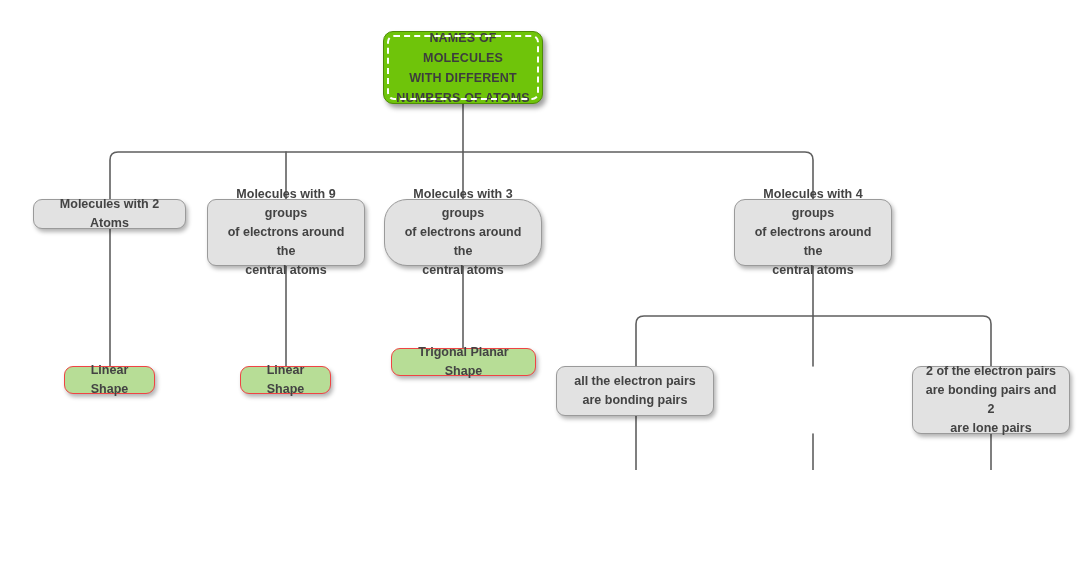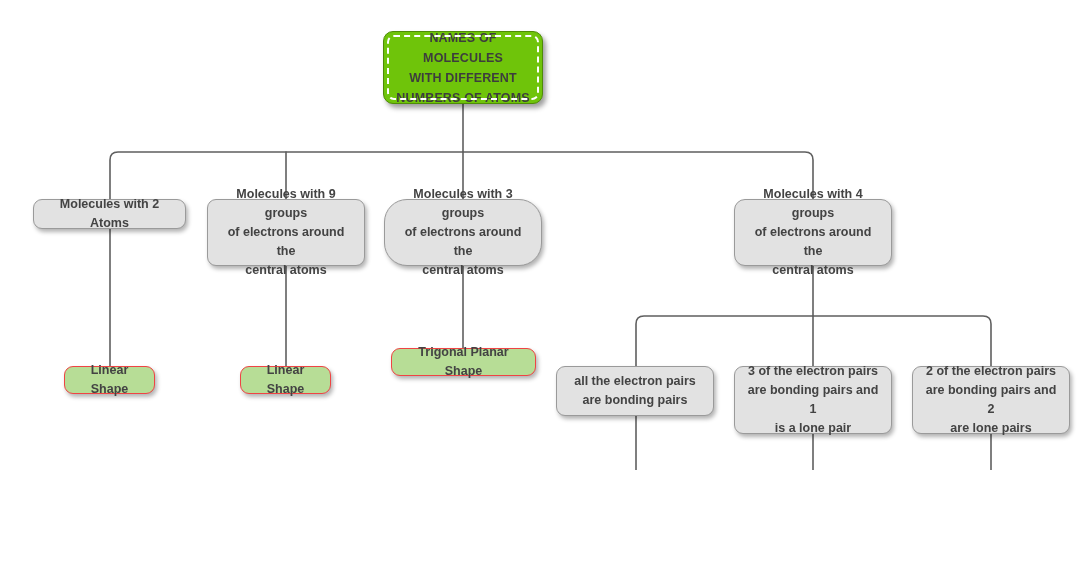--- a/index.html
+++ b/index.html
@@ -163,25 +163,20 @@
 
   <div class="node leaf" style="left:391px; top:324px; width:145px; height:28px;">
     <span class="label">Trigonal Planar Shape</span>
   </div>
 
   <div class="node grey regular" style="left:556px; top:342px; width:158px; height:50px;">
     <span class="label">all the electron pairs
 are bonding pairs</span>
   </div>
 
-  <div class="node grey" style="left:734px; top:342px; width:158px; height:68px;">
-    <span class="label">3 of the electron pairs
-are bonding pairs and 1
-is a lone pair</span>
-  </div>
 
   <div class="node grey" style="left:912px; top:342px; width:158px; height:68px;justify-content:flex-end;">
     <span class="label">2 of the electron pairs
 are bonding pairs and 2
 are lone pairs</span>
   </div>
 
   <div class="node leaf" style="left:574px; top:508px; width:122px; height:28px;">
     <span class="label">Tetrahedral Shape</span>
   </div>

